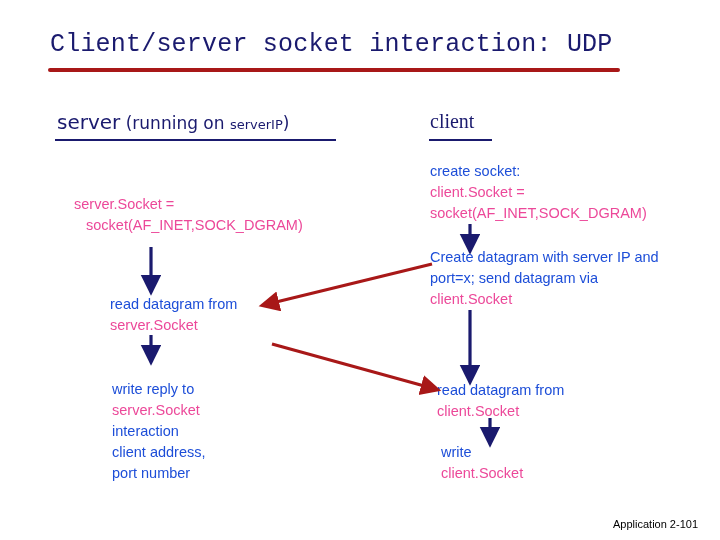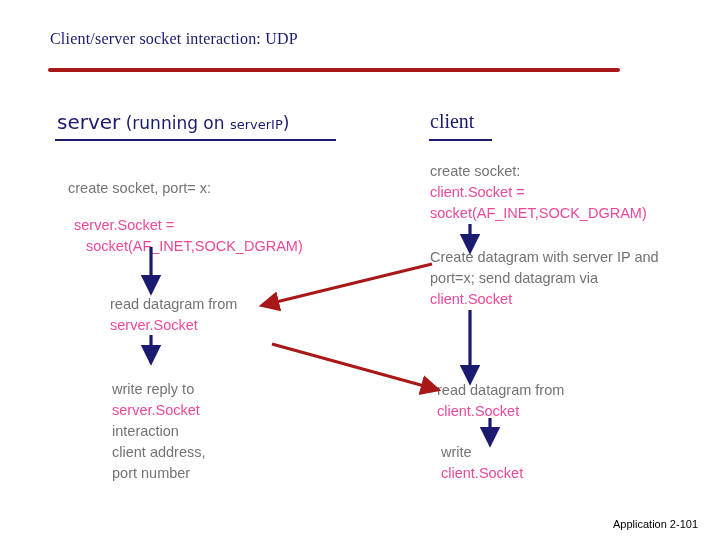--- a/index.html
+++ b/index.html
@@ -17,22 +17,22 @@
   .slide {
     position: absolute;
     left: 0; top: 0;
     width: 720px;
     height: 540px;
   }
   .title {
     position: absolute;
     left: 50px;
     top: 30px;
-    font-family: Liberation Serif, serif;
-    font-size: 16px;
+    font-family: Liberation Mono, monospace;
+    font-size: 25px;
     color: #1a1a6e;
     letter-spacing: 0.2px;
     white-space: nowrap;
   }
   .title-rule {
     position: absolute;
     left: 48px;
     top: 68px;
     width: 572px;
     height: 4px;
@@ -87,21 +87,21 @@
     background: #1a1a6e;
   }
 
   
   .blk {
     position: absolute;
     font-size: 14.5px;
     line-height: 21px;
     white-space: nowrap;
   }
-  .navy { color: #737373; }
+  .navy { color: #1d4ed8; }
   .red  { color: #ec4899; }
 
   .b-create-socket { left: 68px;  top: 178px; }
   .b-create-socket .l2 { padding-left: 6px; margin-top: 16px; }
   .b-create-socket .l3 { padding-left: 18px; }
 
   .b-read-datagram { left: 110px; top: 294px; }
   .b-write-reply   { left: 112px; top: 359px; margin-top: 20px; }
 
   .b-client-create { left: 430px; top: 161px; }
@@ -136,21 +136,20 @@
 
   <div class="head-server">
     <span class="big">server</span><span class="mid"> (running on </span><span class="small">server</span><span class="small">IP</span><span class="mid">)</span>
   </div>
   <div class="head-underline-server"></div>
 
   <div class="head-client">client</div>
   <div class="head-underline-client"></div>
 
   <div class="blk b-create-socket">
-    <div class="navy l1">create socket, port= x:</div>
     <div class="red l2">server.Socket =</div>
     <div class="red l3">socket(AF_INET,SOCK_DGRAM)</div>
   </div>
 
   <div class="blk b-read-datagram">
     <div class="navy">read datagram from</div>
     <div class="red">server.Socket</div>
   </div>
 
   <div class="blk b-write-reply">

